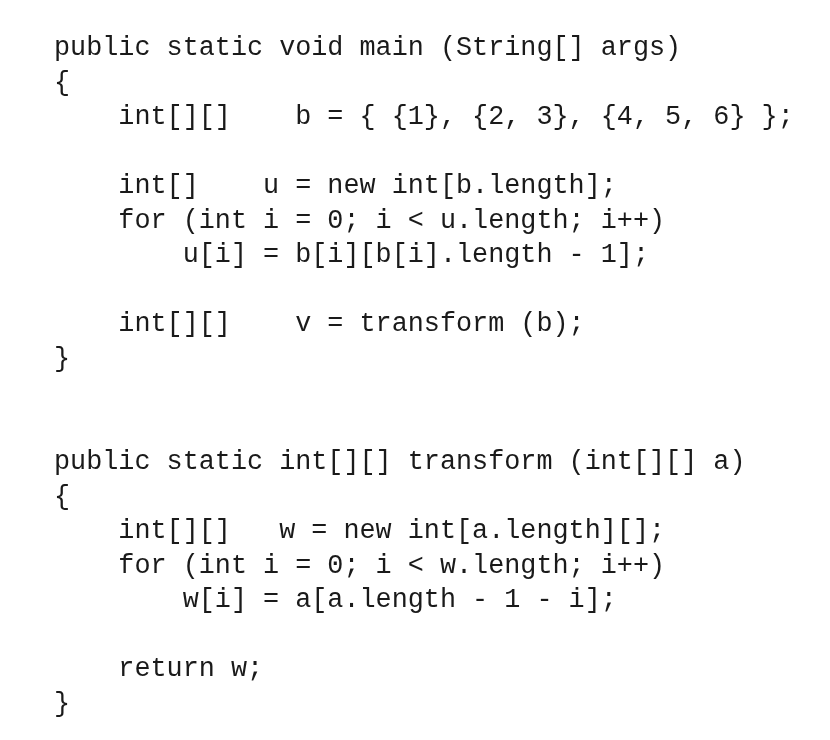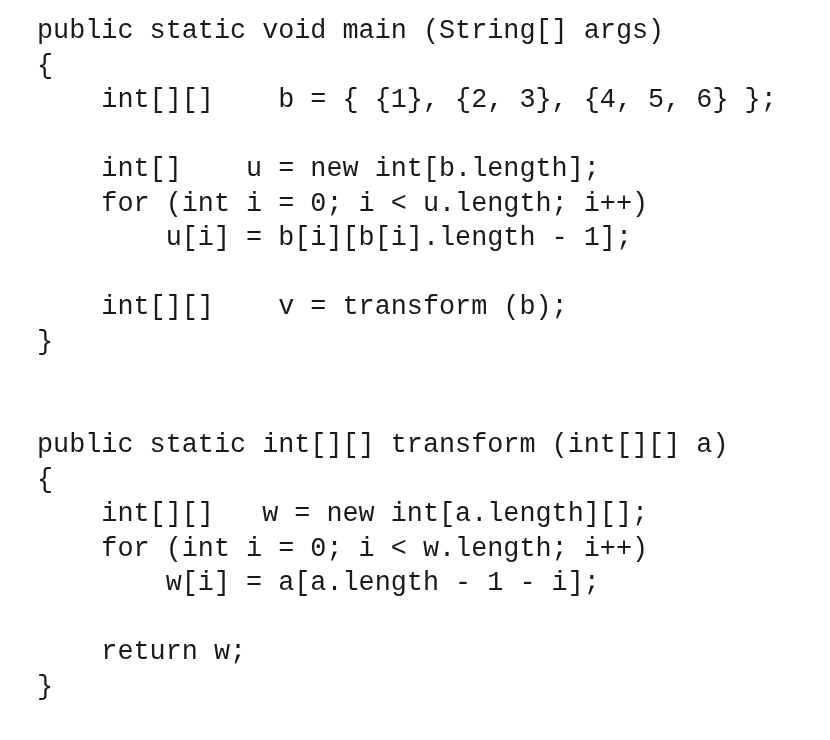--- a/index.html
+++ b/index.html
@@ -10,21 +10,21 @@
     body {
       width: 830px;
       height: 740px;
       position: relative;
       overflow: hidden;
     }
     .code {
       position: absolute;
       left: 37px;
       top: 14px;
-      margin: 0;
+      margin: 17px;
       font-family: "Liberation Mono", "DejaVu Sans Mono", monospace;
       font-size: 26.8px;
       line-height: 34.5px;
       color: #1a1a1a;
       white-space: pre;
     }
     .line {
       display: block;
       height: 34.5px;
     }

